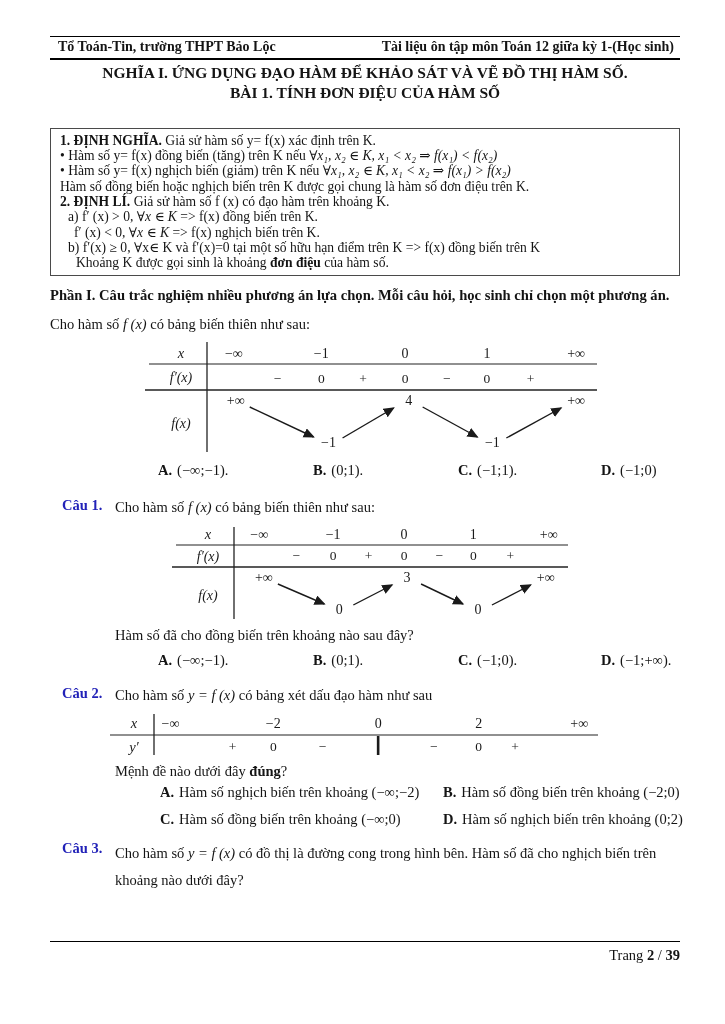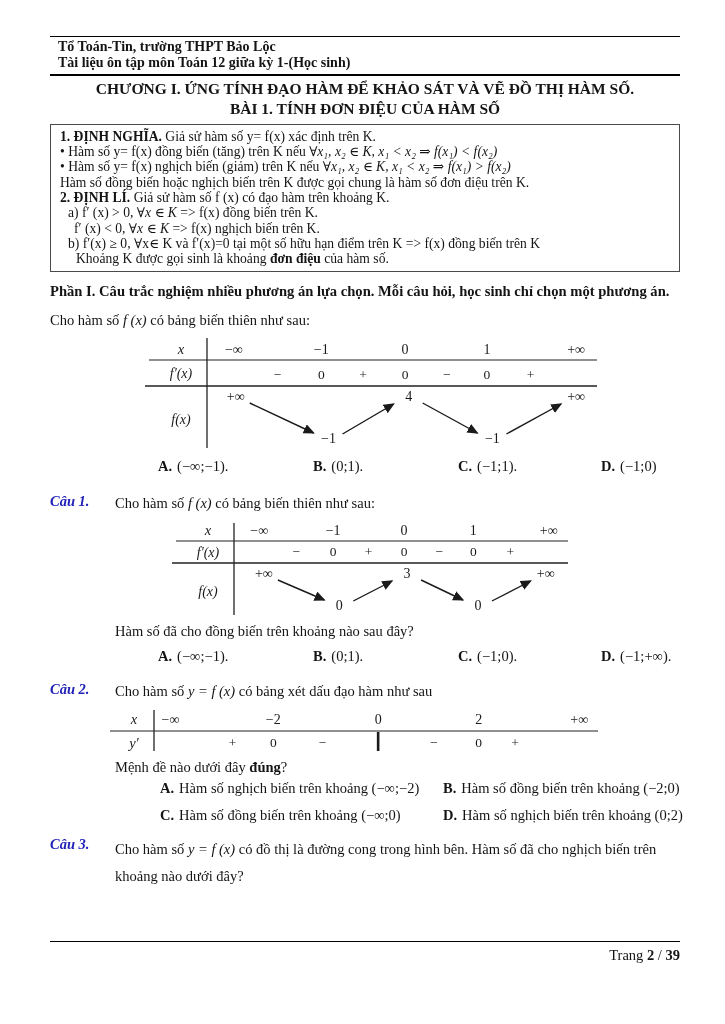--- a/index.html
+++ b/index.html
@@ -2,32 +2,32 @@
 <html><head>
 <meta charset="utf-8">
 <style>
   html,body{margin:0;padding:0;background:#e8e8e8;}
   .page{position:relative;width:725px;height:1024px;margin:0 auto;background:#ffffff;
         font-family:"Liberation Serif","DejaVu Serif",serif;color:#141414;font-size:14.5px;
         overflow:hidden;}
   .inner{padding:36px 45px 0 50px;}
   .header{display:flex;justify-content:space-between;align-items:baseline;
           border-top:1.5px solid #000;border-bottom:2px solid #000;
-          font-weight:bold;font-size:14px;padding:2px 6px 3px 8px;flex-direction:column;}
+          font-weight:bold;font-size:14px;padding:2px 6px 3px 8px;}
   .title{text-align:center;font-weight:bold;font-size:15.5px;line-height:1.32;margin-top:3px;}
-  .theory{border:1.2px solid #4a4a4a;margin-top:4px;padding:4px 6px 5px 9px;
+  .theory{border:1.2px solid #4a4a4a;margin-top:24px;padding:4px 6px 5px 9px;
           font-size:13.6px;line-height:1.125;}
   .theory .tline{white-space:normal;}
   .part-heading{font-weight:bold;font-size:14.6px;line-height:1.35;margin-top:10px;}
   .question{position:relative;}
   .q0{margin-top:8px;}
   .q1{margin-top:18px;}
   .q2{margin-top:16px;}
   .q3{margin-top:12px;}
-  .qlabel{position:absolute;left:0;top:0;font-weight:bold;color:#2222b8;font-style:italic;}
+  .qlabel{position:absolute;left:12px;top:0;font-weight:bold;color:#2222b8;}
   .stem{line-height:1.38;}
   .labeled .stem{margin-left:65px;}
   .q3 .stem{line-height:1.85;margin-right:0;}
   .tbl{line-height:0;}
   .tbl-q0{margin:6px 0 0 93px;}
   .tbl-q1{margin:8px 0 0 120px;}
   .tbl-q2{margin:6px 0 0 58px;}
   .qtext{margin:8px 0 0 65px;}
   .q1 .qtext,.q2 .qtext{margin-top:6px;}
   .answers-4{margin:8px 0 0 63px;display:grid;grid-template-columns:155px 145px 143px auto;}
@@ -43,21 +43,21 @@
 
 <div class="page">
   <div class="inner">
 
     <div class="header">
       <span>Tổ Toán-Tin, trường THPT Bảo Lộc</span>
       <span>Tài liệu ôn tập môn Toán 12 giữa kỳ 1-(Học sinh)</span>
     </div>
 
     <div class="title">
-      <div>CHƯƠNG I. ỨNG TÍNH ĐẠO HÀM ĐỂ KHẢO SÁT VÀ VẼ ĐỒ THỊ HÀM SỐ.</div>
+      <div>NGHĨA I. ỨNG DỤNG ĐẠO HÀM ĐỂ KHẢO SÁT VÀ VẼ ĐỒ THỊ HÀM SỐ.</div>
       <div>BÀI 1. TÍNH ĐƠN ĐIỆU CỦA HÀM SỐ</div>
     </div>
 
     <div class="theory">
         <div class="tline"><span style="font-weight: bold;">1. ĐỊNH NGHĨA.</span><span> Giả sử hàm số y= f(x) xác định trên K.</span></div>
         <div class="tline"><span>• Hàm số y= f(x) đồng biến (tăng) trên K nếu </span><span style="font-style: italic;">∀x₁, x₂ ∈ K, x₁ &lt; x₂ ⇒ f(x₁) &lt; f(x₂)</span></div>
         <div class="tline"><span>• Hàm số y= f(x) nghịch biến (giảm) trên K nếu </span><span style="font-style: italic;">∀x₁, x₂ ∈ K, x₁ &lt; x₂ ⇒ f(x₁) &gt; f(x₂)</span></div>
         <div class="tline"><span>Hàm số đồng biến hoặc nghịch biến trên K được gọi chung là hàm số đơn điệu trên K.</span></div>
         <div class="tline"><span style="font-weight: bold;">2. ĐỊNH LÍ.</span><span> Giả sử hàm số f (x) có đạo hàm trên khoảng K.</span></div>
         <div class="tline" style="padding-left: 8px;"><span>a) f′ (x) &gt; 0, </span><span style="font-style: italic;">∀x ∈ K</span><span> =&gt; f(x) đồng biến trên K.</span></div>

